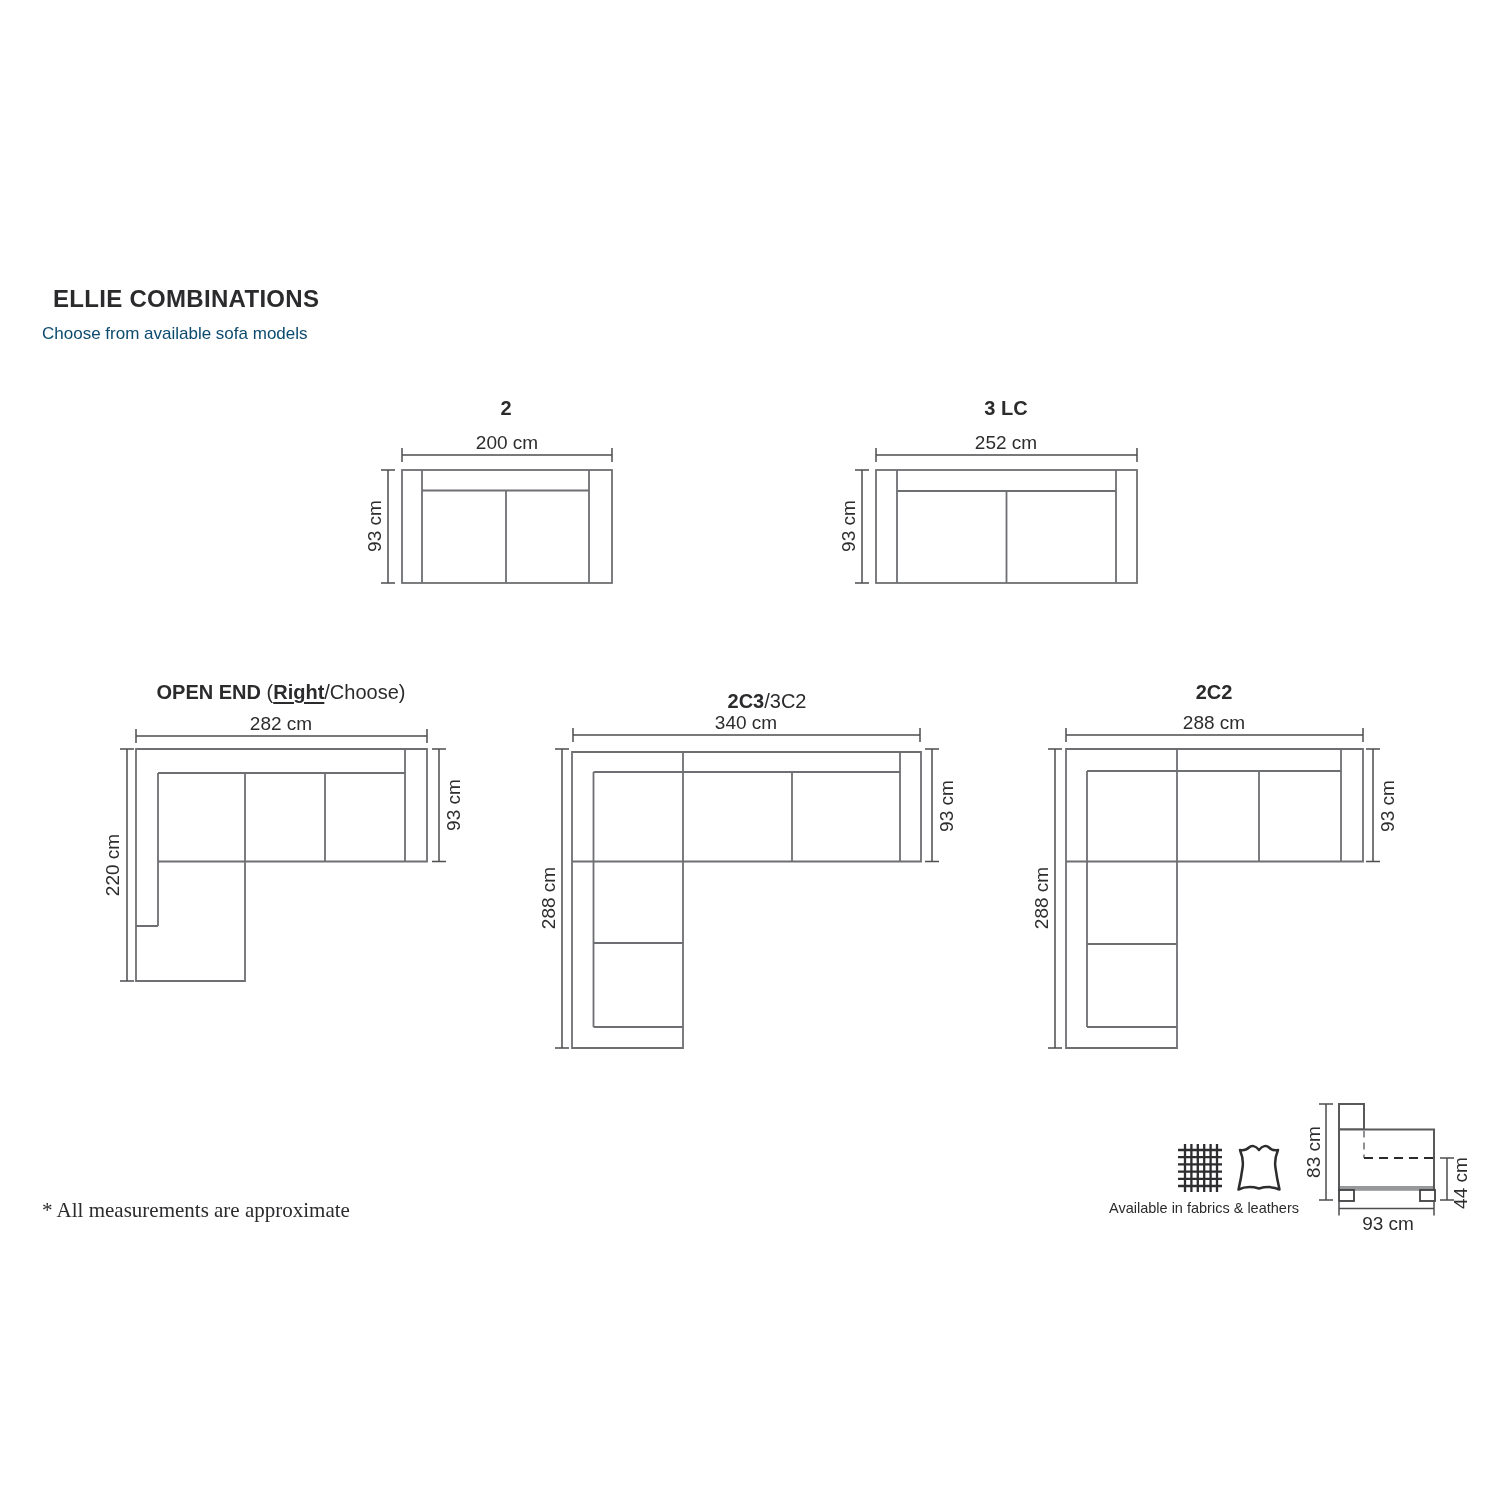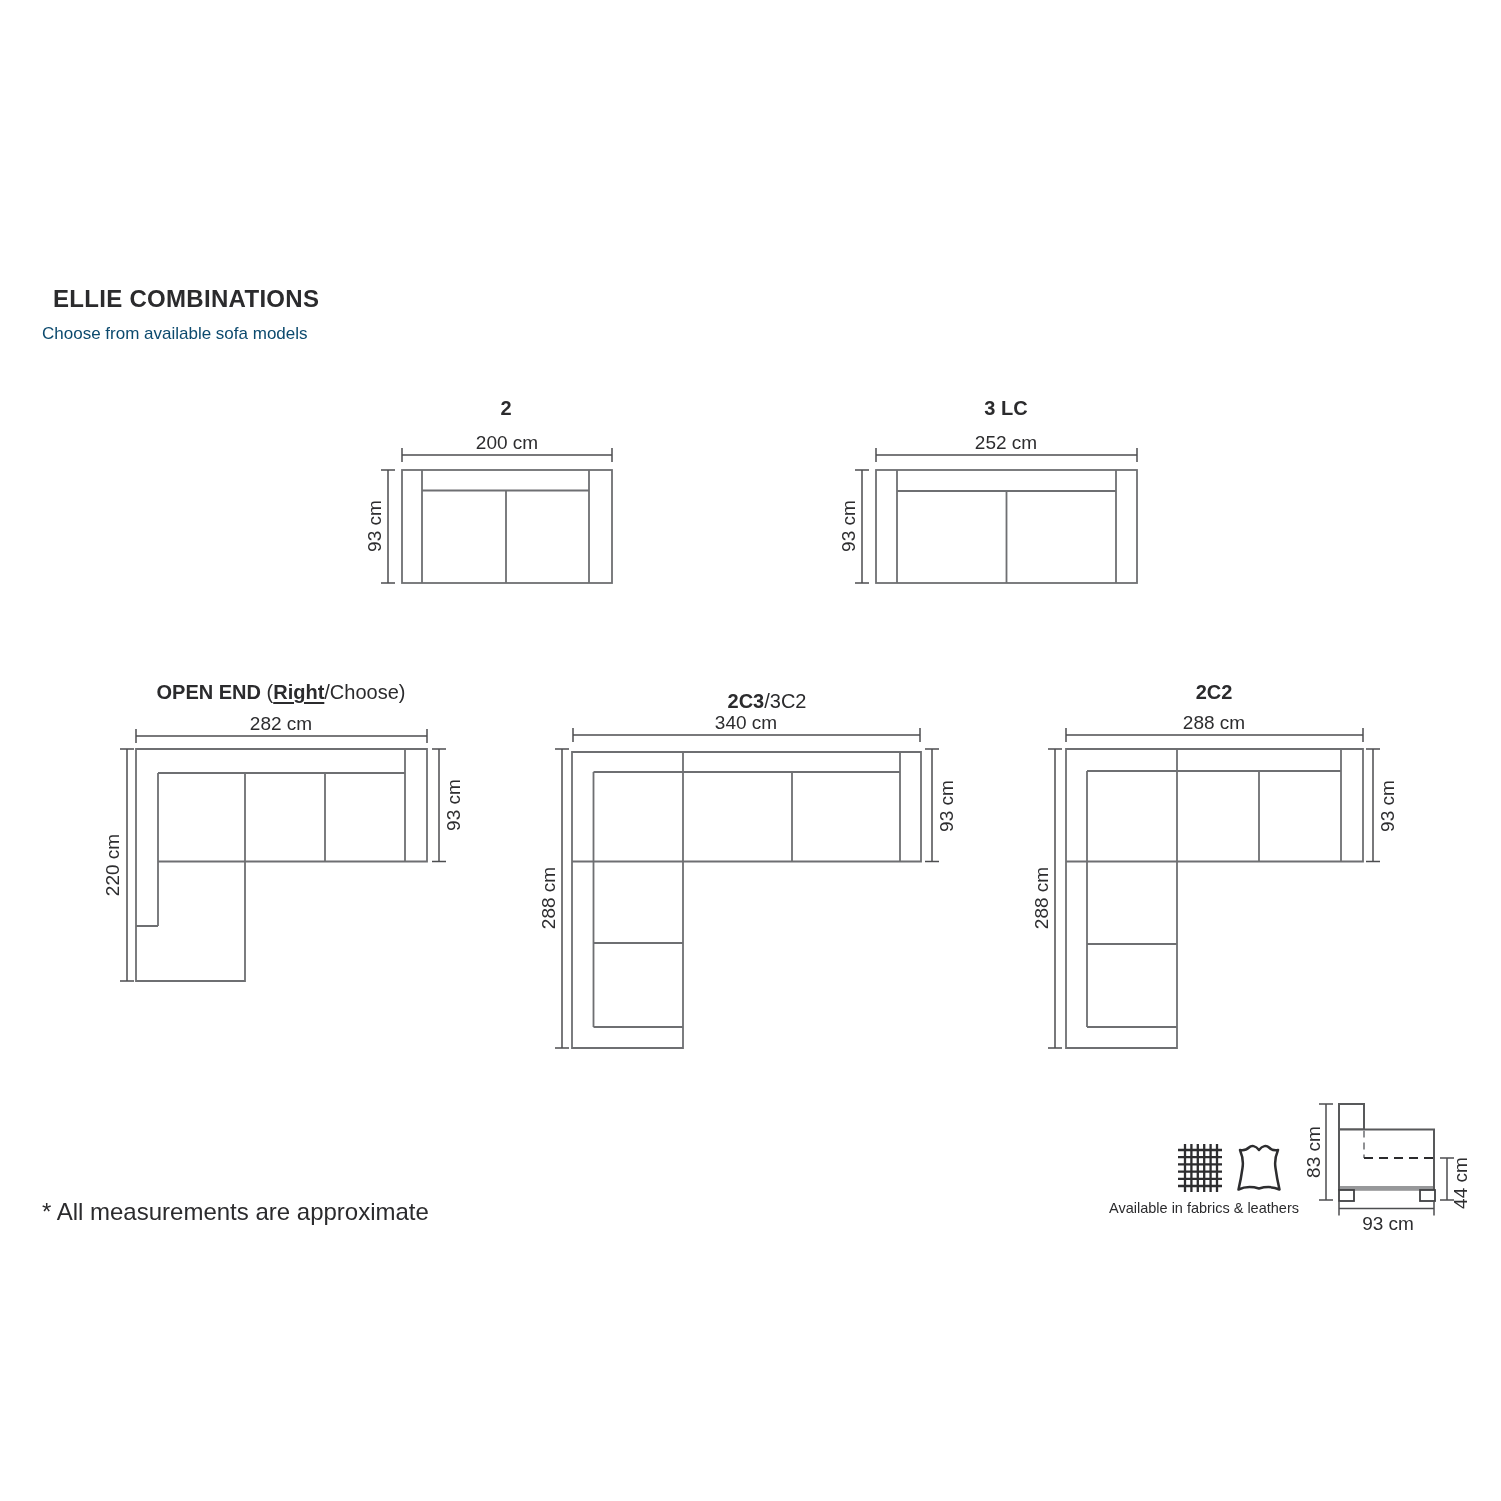--- a/index.html
+++ b/index.html
@@ -14,21 +14,21 @@
   }
   .page-subtitle{
     font-size:17px;color:#0c4a6e;white-space:nowrap;margin:0;
   }
   .model-title{
     position:absolute;transform:translateX(-50%);
     font-size:20px;font-weight:400;white-space:nowrap;color:#2b2b2d;
   }
   .model-title .b{font-weight:700;}
   .model-title .u{text-decoration:underline;text-decoration-thickness:2px;text-underline-offset:3px;}
-  .footnote{font-size:24px;color:#2b2b2d;white-space:nowrap;}
+  .footnote{font-size:21px;color:#2b2b2d;white-space:nowrap;font-family:Liberation Serif, serif;}
   .avail-label{
     position:absolute;transform:translateX(-50%);
     font-size:14.5px;color:#2b2b2d;white-space:nowrap;
   }
   svg{position:absolute;overflow:visible;}
   svg text{
     font-family:"Liberation Sans",sans-serif;
     font-size:19px;fill:#2d2d2f;
   }
   .furn{stroke:#6e6f72;stroke-width:1.8;fill:none;}

